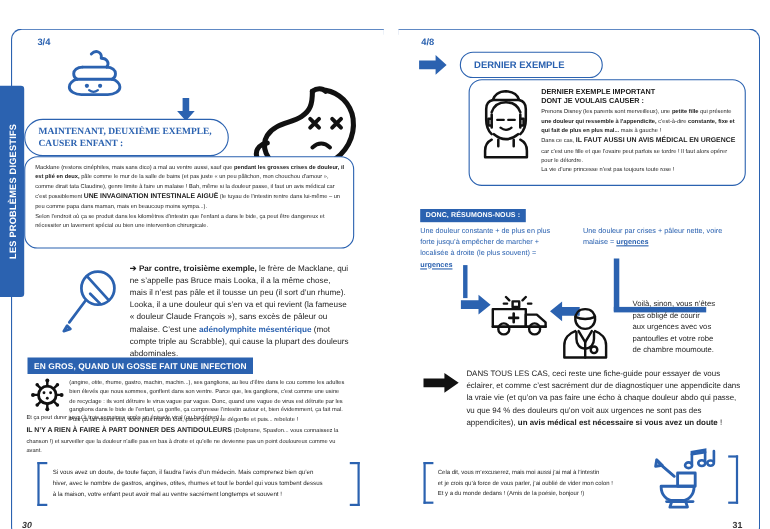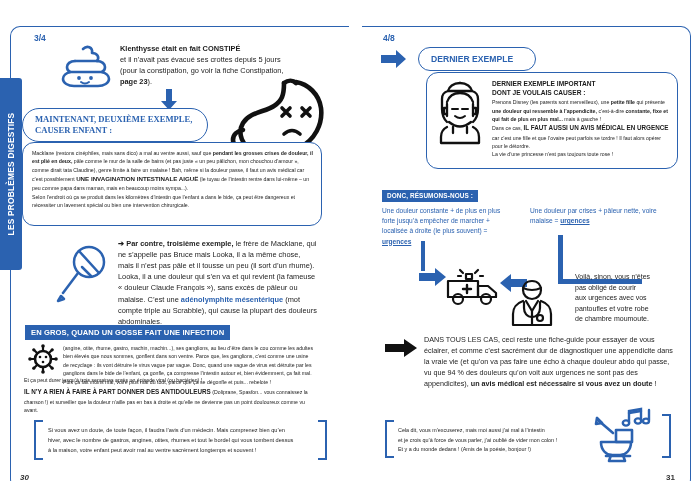--- a/index.html
+++ b/index.html
@@ -113,26 +113,20 @@
         <path d="M12 29h32"></path>
       </g>
       <g fill="#2b62b0">
         <circle cx="21" cy="35" r="1.9"></circle>
           <circle cx="33" cy="35" r="1.9"></circle>
       </g>
       <path d="M23 39q4 3 8 0" fill="none" stroke="#2b62b0" stroke-width="2" stroke-linecap="round"></path>
     </svg>
   </div>
 
-  <div style="position:absolute;left:120px;top:27px;width:170px;">
-    <div class="big-txt b">Klenthysse était en fait CONSTIPÉ</div>
-    <div class="big-txt">et il n’avait pas évacué ses crottes depuis 5 jours</div>
-    <div class="big-txt">(pour la constipation, go voir la fiche Constipation,</div>
-    <div class="big-txt"><span class="b">page 23</span><span>).</span></div>
-  </div>
 
   <div class="arrow-down" style="left:160px;top:73px;">
     <svg width="18" height="22" viewBox="0 0 18 22">
       <path d="M6 0h6v12h5L9 21 1 12h5z" fill="#2b62b0"></path>
     </svg>
   </div>
 
   <div class="icon" style="left:228px;top:62px;">
     <svg width="108" height="78" viewBox="0 0 108 78">
       <g fill="none" stroke="#111" stroke-width="4.6" stroke-linecap="round" stroke-linejoin="round">
@@ -228,21 +222,21 @@
   <div class="pnum" style="left:20px;top:457px;font-style:italic;">30</div>
 
   <div class="step" style="left:383px;top:17px;">4/8</div>
 
   <div class="arrow-right" style="left:381px;top:34px;">
     <svg width="26" height="18" viewBox="0 0 26 18">
       <path d="M0 5h15V0l10 9-10 9v-5H0z" fill="#2b62b0"></path>
     </svg>
   </div>
 
-  <div class="pill" style="left:418px;top:31px;width:118px;height:24px;">
+  <div class="pill" style="left:418px;top:31px;width:130px;height:24px;">
     <span>DERNIER EXEMPLE</span>
   </div>
 
   <div class="roundbox" style="left:426px;top:56px;width:252px;height:97px;"></div>
 
   <div class="icon" style="left:437px;top:64px;">
     <svg width="46" height="66" viewBox="0 0 46 66">
       <g fill="none" stroke="#111" stroke-width="2.3" stroke-linejoin="round" stroke-linecap="round">
         <path d="M23 3c-7 0-11 4-12 8-4 1-6 4-6 8v10c0 6 2 10 5 13"></path>
         <path d="M23 3c7 0 11 4 12 8 4 1 6 4 6 8v10c0 6-2 10-5 13"></path>

